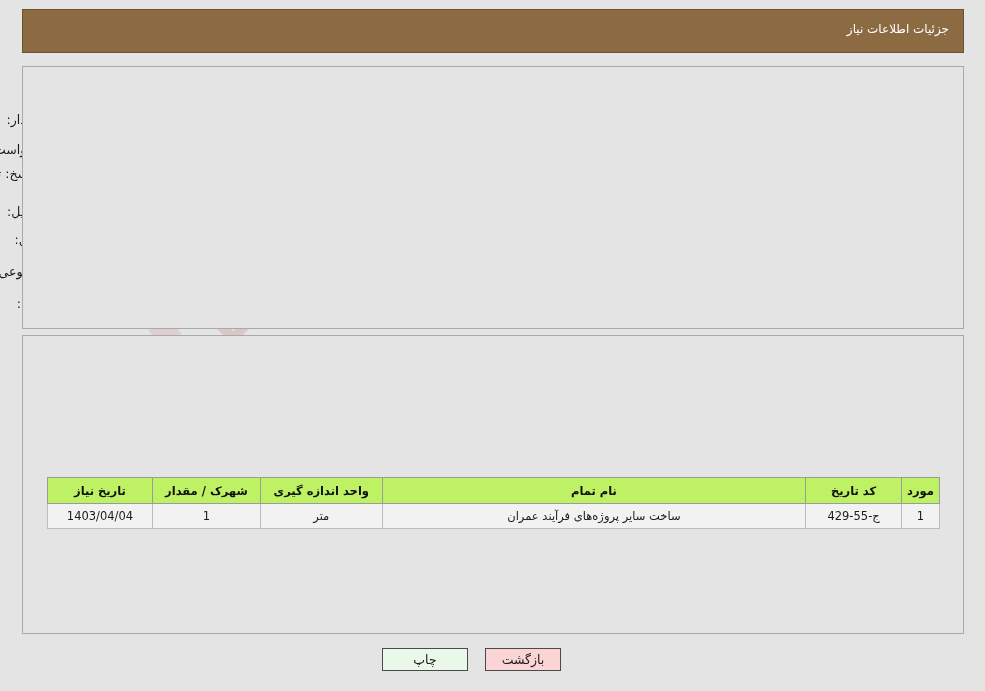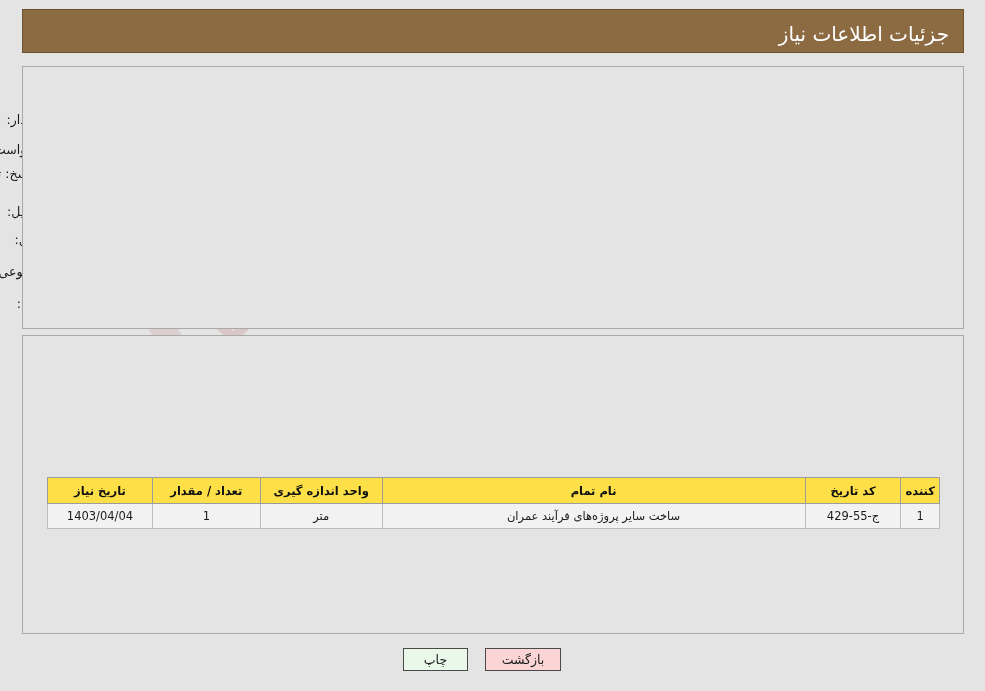--- a/index.html
+++ b/index.html
@@ -91,21 +91,21 @@
     left: 22px; top: 9px;
     width: 942px; height: 44px;
     background: #8c6b43;
     border: 1px solid #6d5232;
     z-index: 2;
   }
   .header-title {
     position: absolute;
     right: 14px; top: 12px;
     color: #ffffff;
-    font-size: 20px;
+    font-size: 12px;
     font-weight: normal;
     white-space: nowrap;
   }
 
   
   .panel {
     position: absolute;
     background: #e4e4e4;
     border: 1px solid #a9a9a9;
     z-index: 2;
@@ -194,21 +194,21 @@
   
   .tbl {
     position: absolute;
     left: 47px; top: 477px;
     width: 893px;
     border-collapse: collapse;
     font-size: 12px;
     z-index: 3;
   }
   .tbl th {
-    background: #fde047;
+    background: #bef264;
     border: 1px solid #9b9b9b;
     color: #111111;
     font-weight: bold;
     font-size: 11.5px;
     height: 26px;
     padding: 2px 4px;
     text-align: center;
   }
   .tbl td {
     background: #f2f2f2;
@@ -318,25 +318,25 @@
   </div>
 
   <div class="lbl lbl-b" style="right:793px; top:400px; width:172px; font-size:13px;">اطلاعات خدمات مورد نیاز</div>
 
   <div class="lbl lbl-b" style="right:868px; top:438px; width:96px;">گروه خدمت:</div>
   <div class="fld rt" style="right:177px; top:434px; left:170px; width:auto;">ساختمان</div>
 
   <table class="tbl">
     <thead>
       <tr>
-        <th style="width:38px;">کننده</th>
+        <th style="width:38px;">مورد</th>
         <th style="width:96px;">کد تاریخ</th>
         <th style="width:424px;">نام تمام</th>
         <th style="width:122px;">واحد اندازه گیری</th>
-        <th style="width:108px;">تعداد / مقدار</th>
+        <th style="width:108px;">شهرک / مقدار</th>
         <th style="width:105px;">تاریخ نیاز</th>
       </tr>
     </thead>
     <tbody>
       <tr>
         <td>1</td>
         <td>ج-55-429</td>
         <td>ساخت سایر پروژه‌های فرآیند عمران</td>
         <td>متر</td>
         <td>1</td>
@@ -347,16 +347,16 @@
 
   <div class="lbl lbl-b" style="right:856px; top:582px; width:108px;">توضیحات خریدار:</div>
   <div class="ta" style="right:135px; top:541px; left:170px; height:81px;">
     <span>استعلام پروژه ساماندهی و بهسازی کانال شهرک ولی عصر (عج) ما بین میدان مولوی تا محله آرال</span>
     <span class="ta-grip">
       <i style="top:9px; width:9px;"></i>
         <i style="top:9px; width:5px; left:5px;"></i>
     </span>
   </div>
 
-  <div class="btn btn-print" style="right:517px; top:648px; width:65px;">چاپ</div>
+  <div class="btn btn-print" style="right:517px; top:648px; width:86px;">چاپ</div>
   <div class="btn btn-back" style="right:424px; top:648px; width:76px;">بازگشت</div>
 
 </div>
 
 </body></html>

